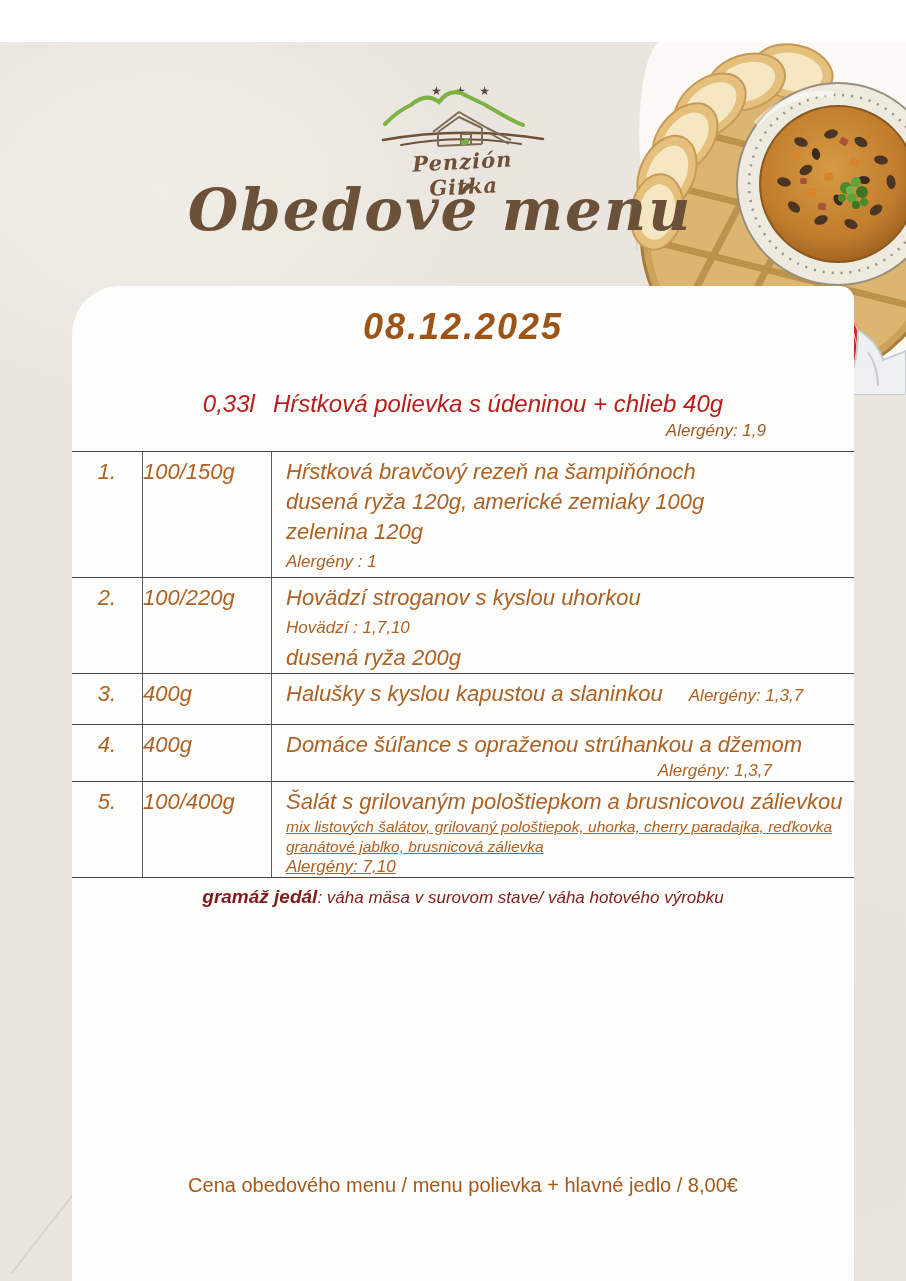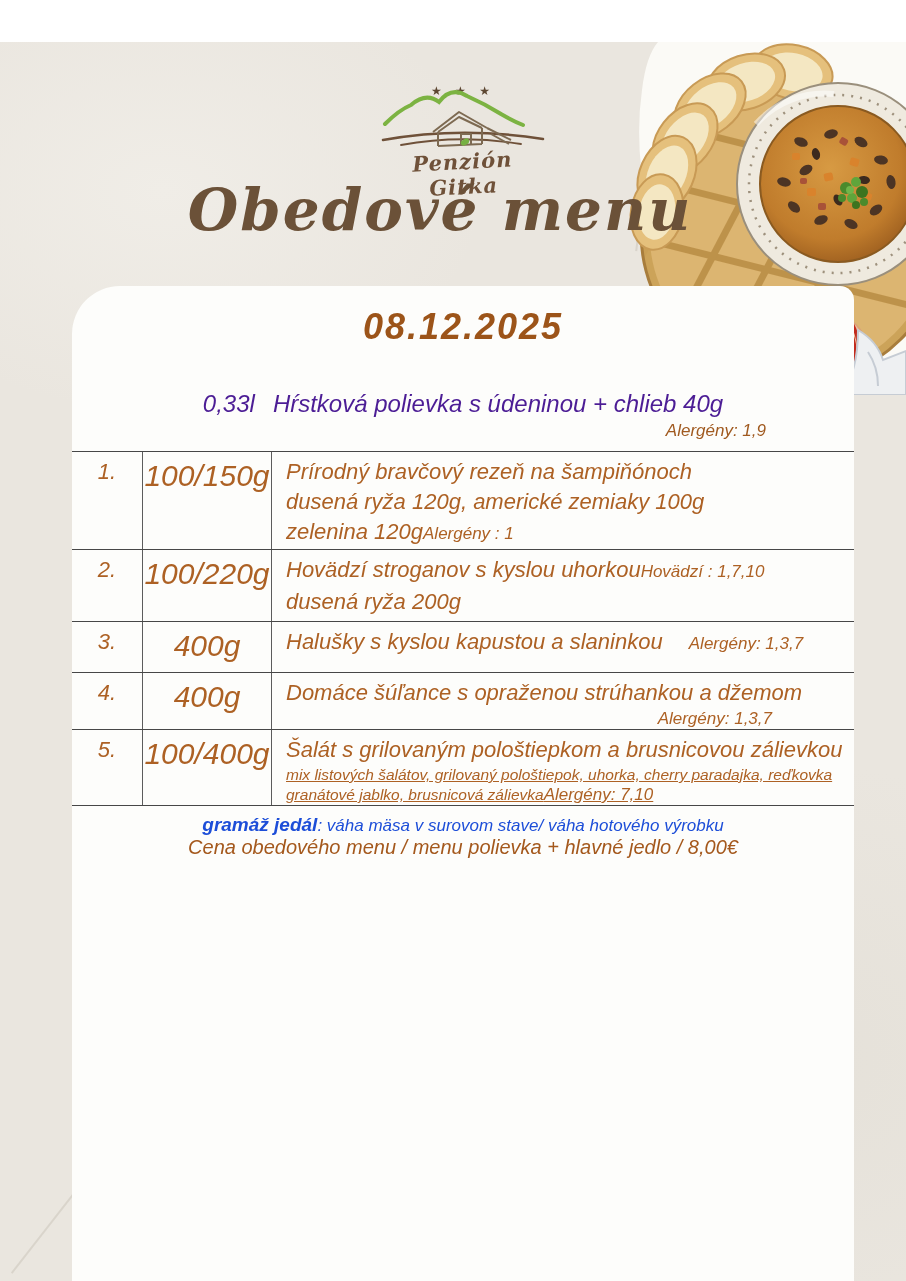--- a/index.html
+++ b/index.html
@@ -29,48 +29,48 @@
     font-size:58px;color:#6b5138;letter-spacing:2px;}
 
   
   .card{position:absolute;left:72px;top:286px;width:782px;height:1032px;
     background:#fdfdfb;border-radius:48px 14px 10px 22px;}
 
   .date{margin:20px 0 0 0;text-align:center;font-style:italic;font-weight:bold;
     font-size:36px;color:#9c5419;letter-spacing:2px;}
 
   .soup-line{margin-top:40px;text-align:center;font-style:italic;font-size:24px;
-    color:#4c1d95;line-height:31px;}
+    color:#b91c1c;line-height:31px;}
   .soup-line .vol{margin-right:18px;}
   .soup-allerg{margin-top:2px;text-align:right;padding-right:88px;font-style:italic;
     font-size:17px;color:#a05a20;}
 
   
   .mtable{margin-top:10px;width:782px;color:#ad6124;font-style:italic;}
   .mrow{display:grid;grid-template-columns:70px 130px 1fr;border-top:1.5px solid #474747;}
   .mrow.last{border-bottom:1.5px solid #474747;}
   .c-no{font-size:22px;text-align:center;padding-top:7px;}
-  .c-wt{font-size:30px;text-align:center;padding-top:7px;
+  .c-wt{font-size:22px;padding-top:7px;
         border-left:1px solid #5c5c5c;border-right:1px solid #5c5c5c;}
   .c-desc{padding:5px 10px 0 14px;}
   .dline{font-size:22px;line-height:30px;white-space:nowrap;}
   .allerg{font-size:17px;}
-  .flexline{display:flex;align-items:baseline;}
+  .flexline{display:flex;justify-content:space-between;align-items:baseline;flex-direction:column;}
   .ar-m{margin-right:24px;}
   .inline-allerg{margin-left:20px;}
   .r1{min-height:94px;} .r2{min-height:71px;} .r3{min-height:50px;}
   .r4{min-height:51px;} .r5{min-height:74px;}
   .allerg-right{text-align:right;margin-right:72px;font-size:17px;line-height:21px;}
   .small{font-size:15.5px;line-height:20px;white-space:nowrap;text-decoration:underline;}
 
-  .note{margin-top:8px;text-align:center;color:#1d4ed8;font-style:italic;}
+  .note{margin-top:8px;text-align:center;color:#7f1d1d;font-style:italic;}
   .note-bold{font-weight:bold;font-size:19px;}
   .note-rest{font-size:17px;}
 
-  .price{text-align:center;font-style:italic;font-size:20px;color:#a4581c;}
+  .price{margin-top:266px;text-align:center;font-size:20px;color:#a4581c;}
 </style>
 </head>
 <body>
 
 <div class="top-strip"></div>
 <div class="page-bg"></div>
 <div class="crease crease1"></div>
 <div class="crease crease2"></div>
 
 <div class="photo">
@@ -213,21 +213,21 @@
     <span class="vol">0,33l</span><span>Hŕstková polievka s údeninou + chlieb 40g</span>
   </div>
   <div class="soup-allerg">Alergény: 1,9</div>
 
   <div class="mtable">
 
     <div class="mrow r1">
       <div class="c-no">1.</div>
       <div class="c-wt">100/150g</div>
       <div class="c-desc">
-        <div class="dline">Prírodný bravčový rezeň na šampiňónoch</div>
+        <div class="dline">Hŕstková bravčový rezeň na šampiňónoch</div>
         <div class="dline">dusená ryža 120g, americké zemiaky 100g</div>
         <div class="dline flexline">
           <span>zelenina 120g</span>
           <span class="allerg ar-m">Alergény : 1</span>
         </div>
       </div>
     </div>
 
     <div class="mrow r2">
       <div class="c-no">2.</div>

